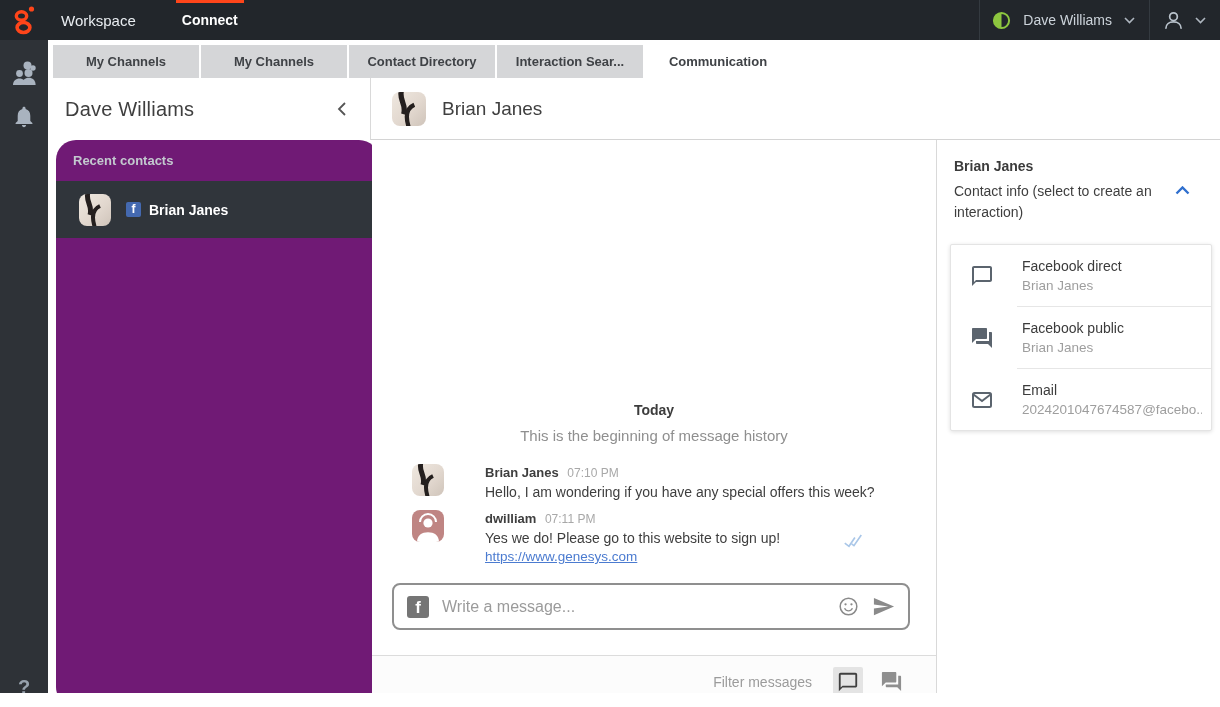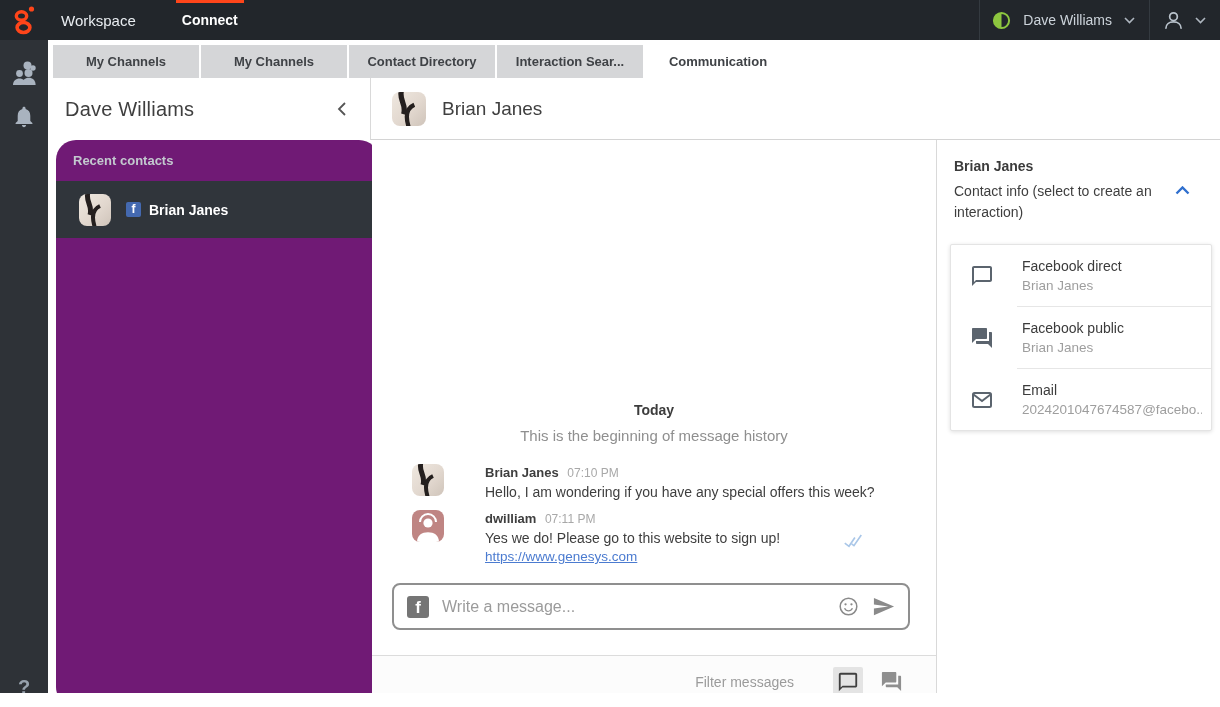--- a/index.html
+++ b/index.html
@@ -113,21 +113,21 @@
   .msg-input { flex:1; border:none; outline:none; font-size:16px; color:#444; font-family:"Liberation Sans", sans-serif; background:transparent; }
   .msg-input::placeholder { color:#9b9b9b; }
   .iw-btn { flex:none; display:flex; align-items:center; justify-content:center; cursor:pointer; }
 
   
   .chat-bottombar {
     position:absolute; left:372px; top:655px; width:564px; height:52px;
     background:#fcfcfc; border-top:1px solid #dcdcdc;
     display:flex; align-items:center; justify-content:flex-end; padding-right:30px; gap:13px;
   }
-  .filter-label { font-size:14px; color:#9b9b9b; margin-right:26px; }
+  .filter-label { font-size:14px; color:#9b9b9b; margin-right:8px; }
   .filter-btn { width:30px; height:30px; border-radius:2px; display:flex; align-items:center; justify-content:center; cursor:pointer; }
   .filter-btn.selected { background:#e4e4e4; }
 
   
   .right-panel {
     position:absolute; left:936px; top:140px; width:284px; height:567px;
     background:#fff; border-left:1px solid #d9d9d9;
   }
   .rp-head { position:relative; padding:18px 16px 0 17px; }
   .rp-title { font-size:14px; font-weight:bold; color:#3b3b3b; margin-bottom:7px; }

